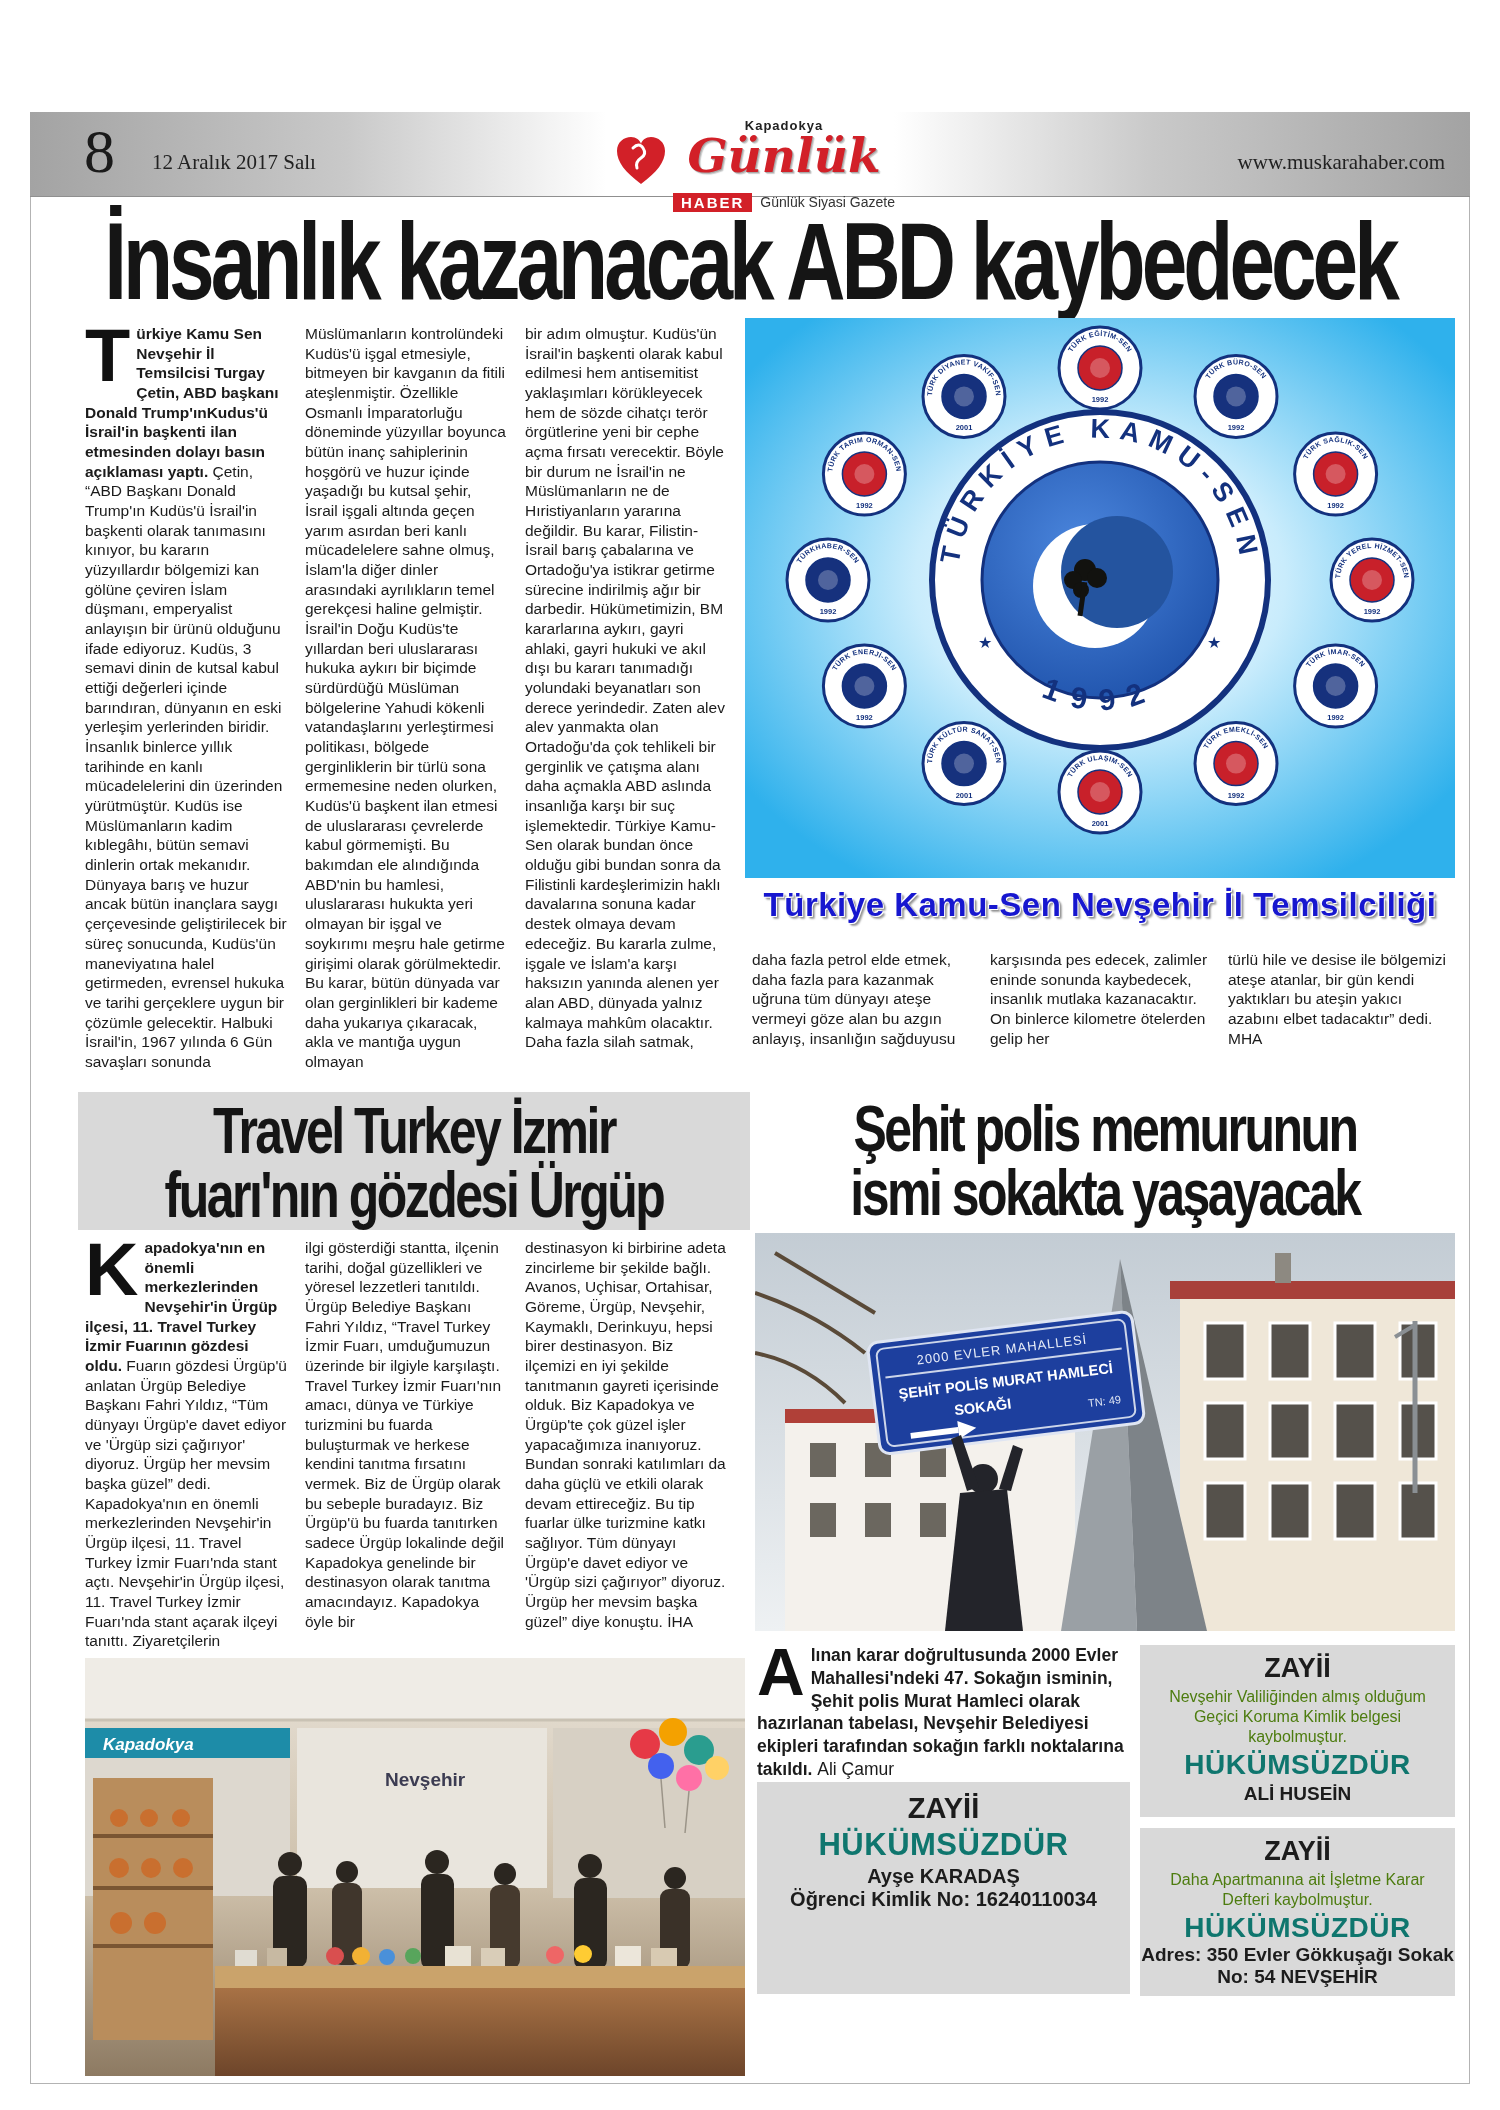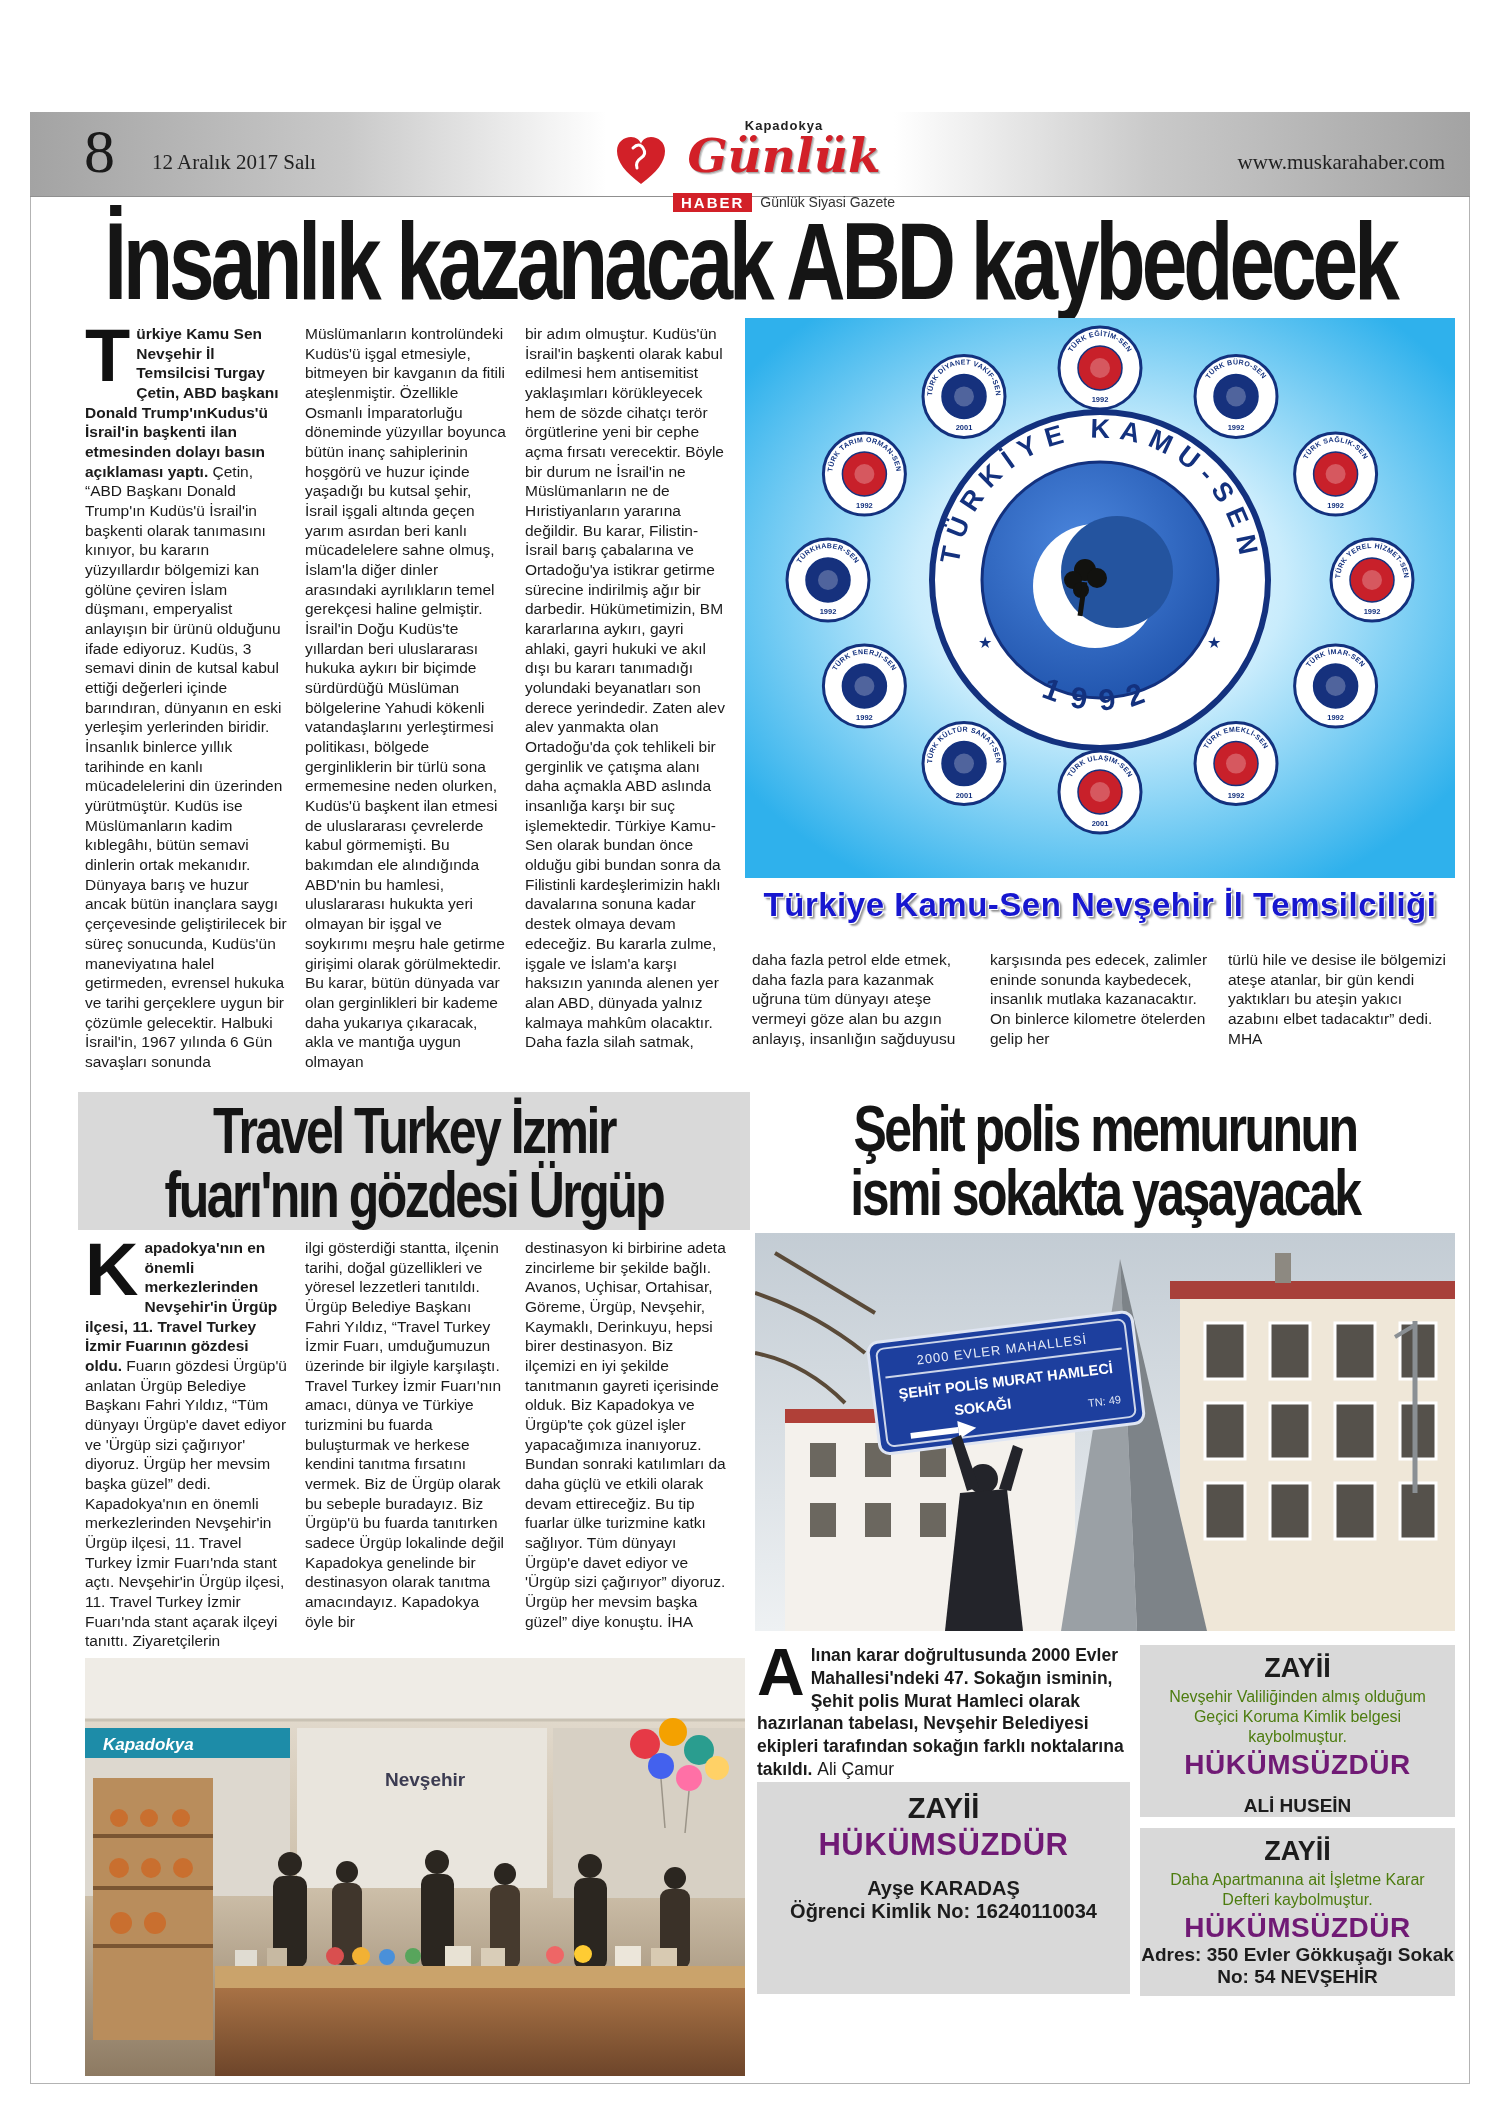--- a/index.html
+++ b/index.html
@@ -28,22 +28,22 @@
   .h2{font-size:50px;letter-spacing:-2.5px;transform:scaleY(1.30);text-align:center;line-height:0.98;}
   .col{font-size:15.5px;line-height:1.27;text-align:left;overflow:hidden;}
   .col b{font-weight:bold;}
   .drop{float:left;font-weight:bold;font-size:74px;line-height:0.78;padding:3px 6px 0 0;color:#111;}
   .caption-blue{font-weight:bold;font-size:33px;color:#1717cf;text-align:center;letter-spacing:0.5px;
       text-shadow:-1px -1px 0 #ffffff,1px 1px 0 #ffffff,2px 2px 2px #8a8a8a,3px 3px 2px #bdbdbd;}
   .graybox{background:#d9d9d9;}
   .notice{background:#d9d9d9;text-align:center;overflow:hidden;}
   .notice .n-title{font-weight:bold;font-size:29px;margin-top:10px;color:#1c1c1c;}
   .notice .n-body{font-size:16.5px;line-height:1.25;margin:4px 14px 0 14px;color:#4d7c0f;}
-  .notice .n-verdict{font-weight:bold;font-size:31px;margin-top:2px;color:#701a75;letter-spacing:0.5px;}
-  .notice .n-name{font-weight:bold;font-size:20px;margin-top:14px;color:#1c1c1c;}
+  .notice .n-verdict{font-weight:bold;font-size:31px;margin-top:2px;color:#0f766e;letter-spacing:0.5px;}
+  .notice .n-name{font-weight:bold;font-size:20px;margin-top:2px;color:#1c1c1c;}
   .notice .n-extra{font-weight:bold;font-size:20px;color:#1c1c1c;}
   .notice.small .n-title{font-size:27px;margin-top:8px;}
   .notice.small .n-body{font-size:16px;margin:3px 12px 0 12px;}
   .notice.small .n-verdict{font-size:28px;}
   .notice.small .n-name{font-size:19px;}
   .notice.small .n-extra{font-size:19px;}
   .a3body{font-size:17.5px;line-height:1.3;font-weight:bold;color:#1b1b1b;}
   .a3body .byline{font-weight:normal;}
   .a3body .drop{font-size:66px;}
 </style>

